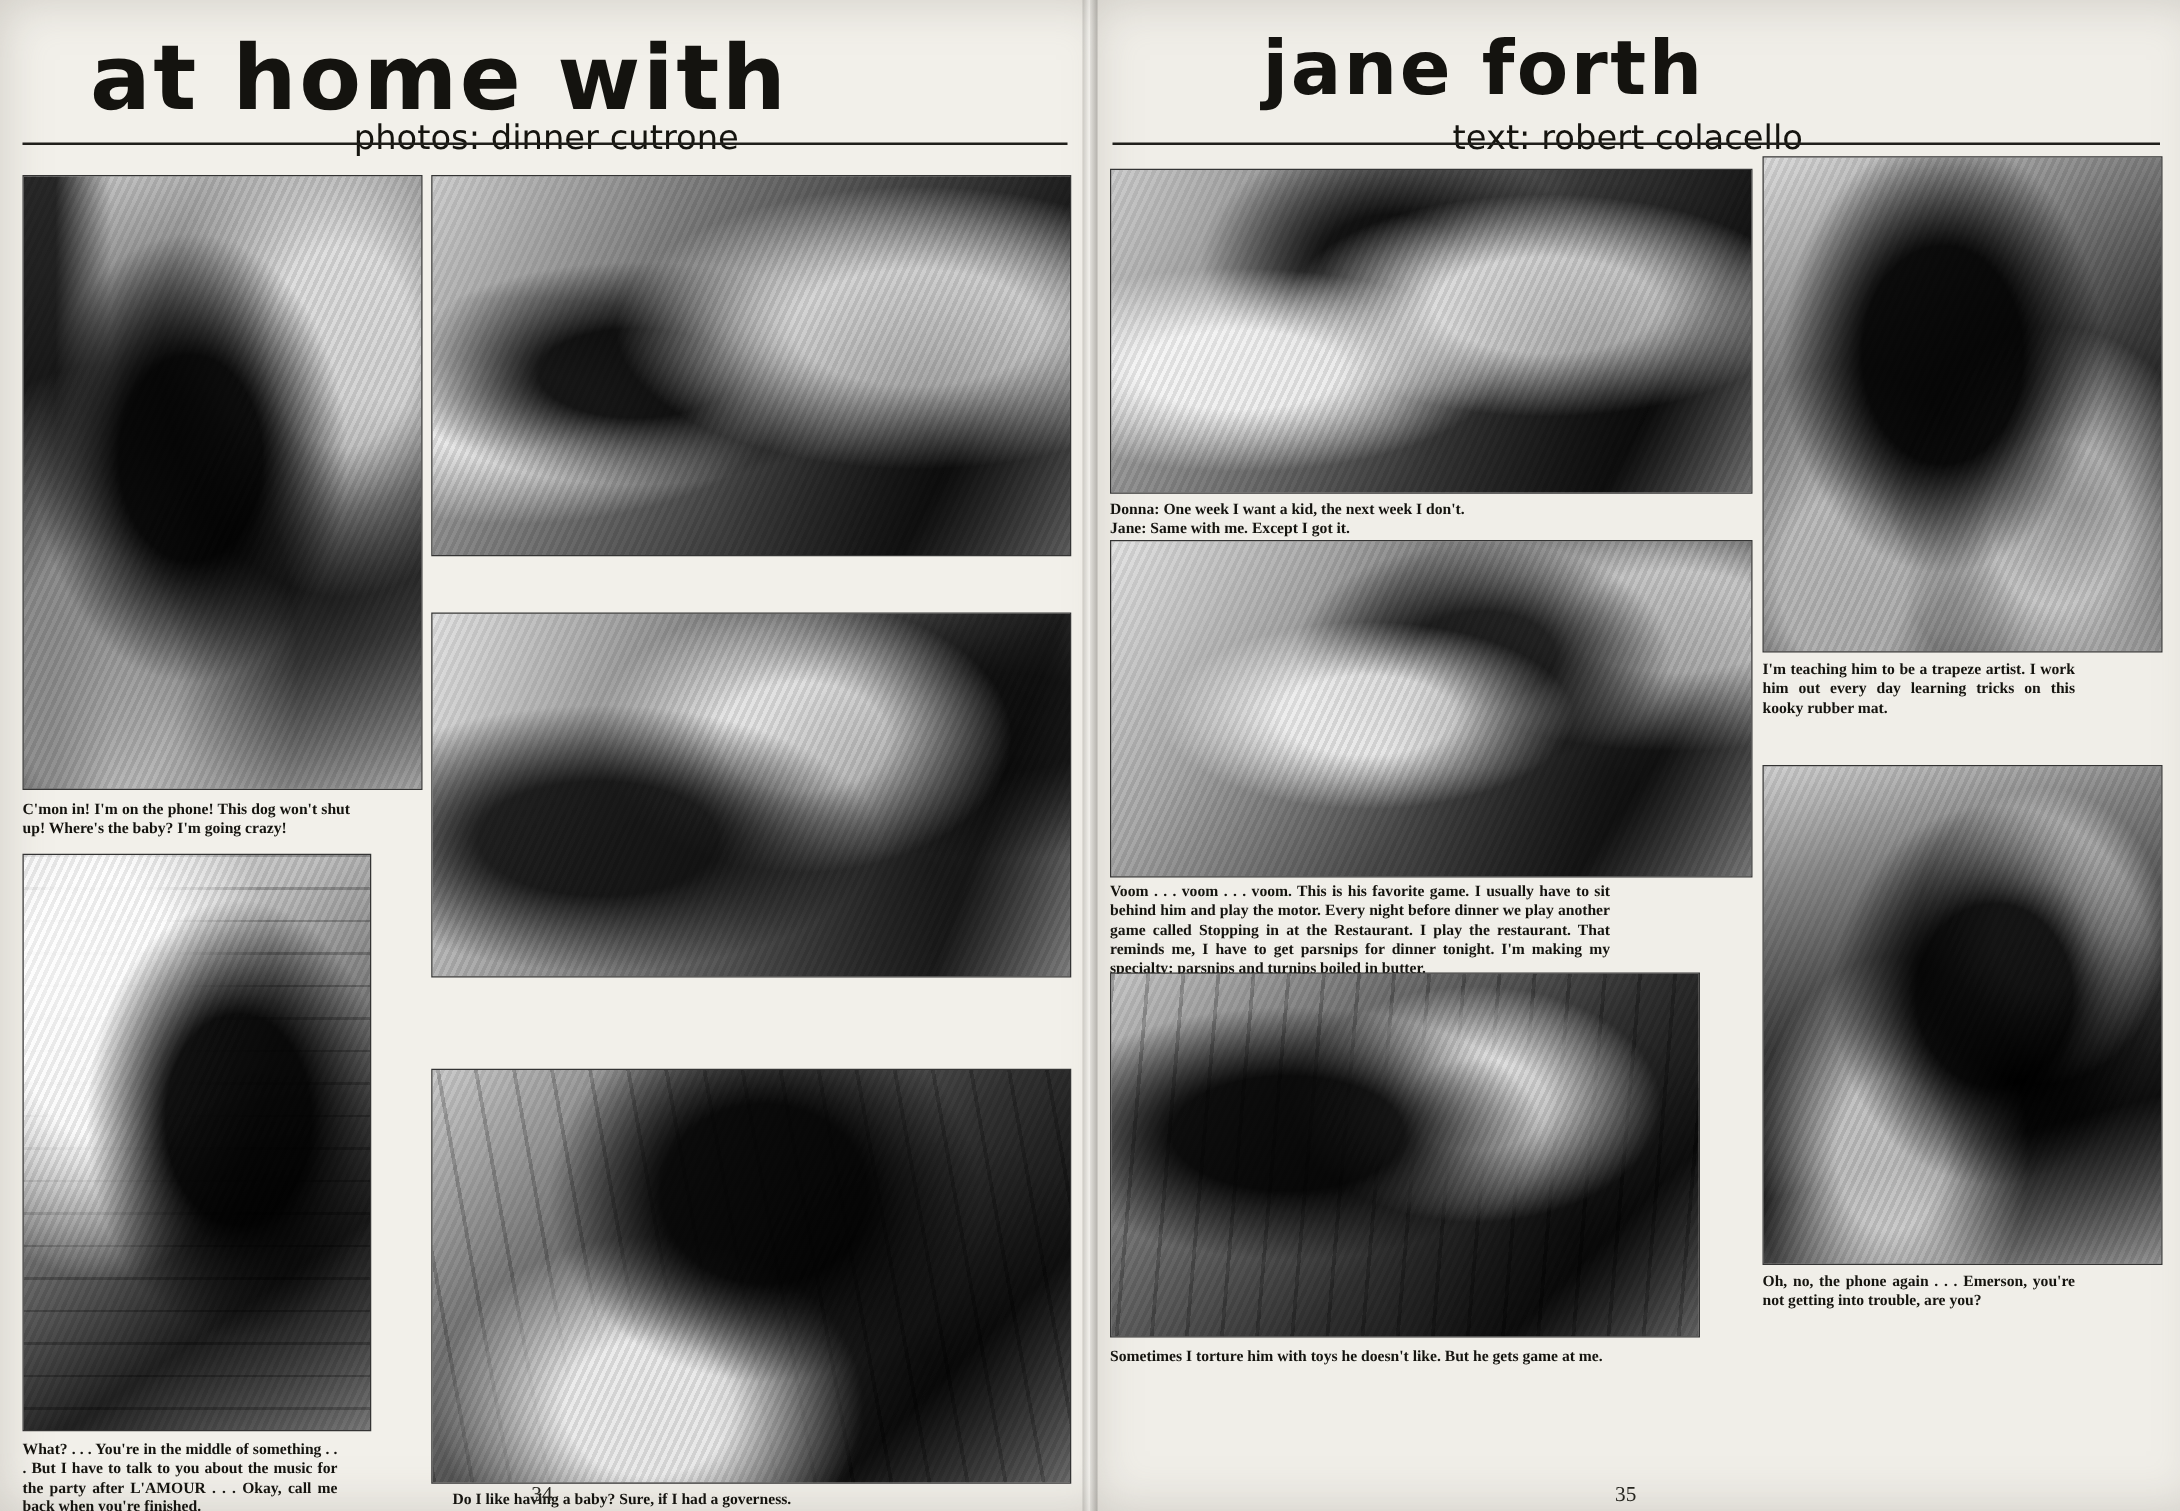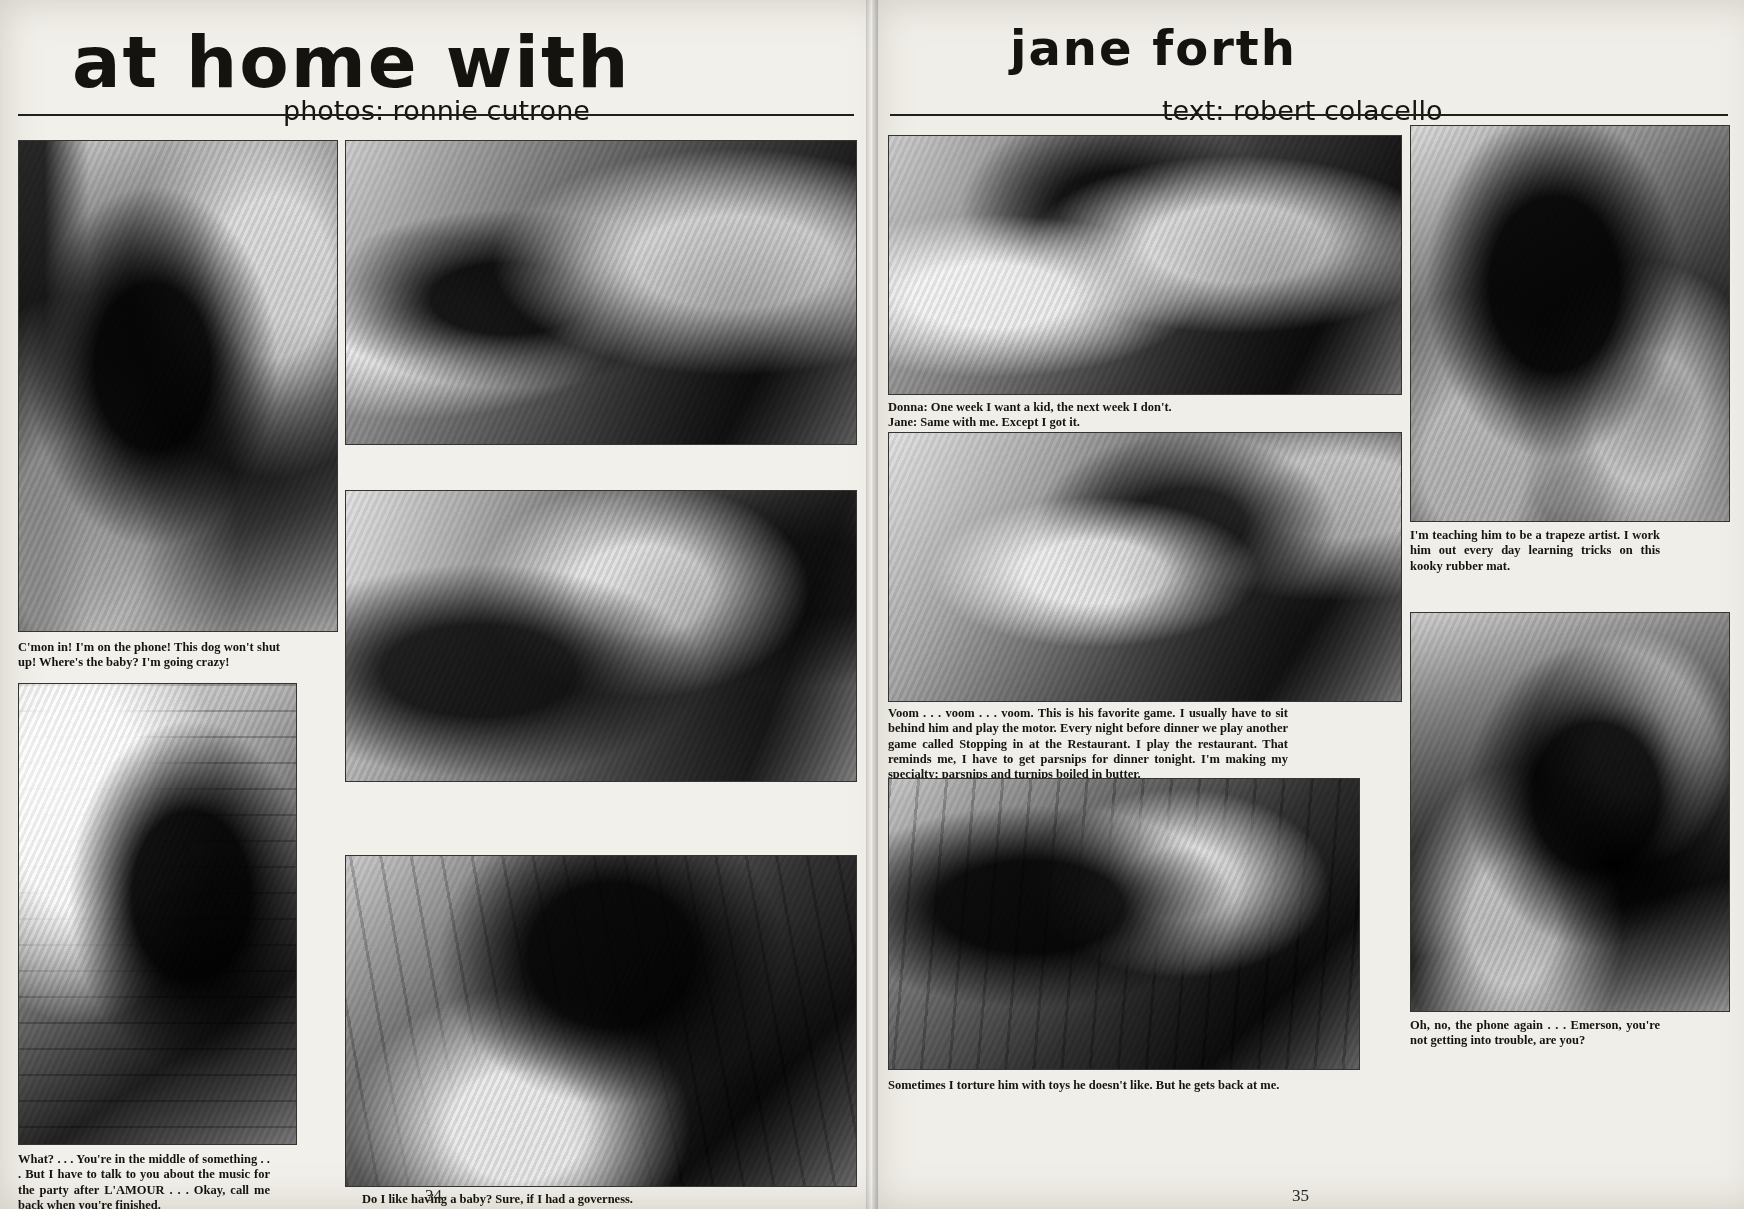--- a/index.html
+++ b/index.html
@@ -59,21 +59,21 @@
     letter-spacing: 2px;
     color: #14130f;
     white-space: nowrap;
   }
   .headline.left {
     left: 72px; top: 20px;
     font-size: 72px;
   }
   .headline.right {
     left: 1010px; top: 20px;
-    font-size: 48px;
+    font-size: 60px;
   }
   .credit {
     position: absolute;
     font-family: "DejaVu Sans", sans-serif;
     font-size: 27px;
     color: #15140f;
     white-space: nowrap;
   }
   .credit.left  { left: 283px; top: 95px; }
   .credit.right { left: 1162px; top: 95px; }
@@ -126,21 +126,21 @@
 <body>
 
 <div class="page">
 
   <div class="trim-top"></div>
   <div class="trim-left"></div>
 
   <div class="sheet left">
 
     <div class="headline left">at home with</div>
-    <div class="credit left">photos: ronnie cutrone</div>
+    <div class="credit left">photos: dinner cutrone</div>
     <div class="rule" style="left:18px; top:114px; width:836px;"></div>
 
     <div class="photo" style="left:18px; top:140px; width:318px; height:490px;
                 background:
                  linear-gradient(160deg,#cfcdc6 0%,#8f8d86 18%,#3d3c39 42%,#201f1d 60%,#4e4d49 78%,#a9a7a0 100%);">
       <div class="mid" style="background:
           radial-gradient(ellipse at 42% 46%, rgba(10,10,10,.92) 0 22%, rgba(10,10,10,0) 48%),
           radial-gradient(ellipse at 80% 28%, rgba(235,233,226,.85) 0 16%, rgba(235,233,226,0) 40%),
           radial-gradient(ellipse at 18% 82%, rgba(240,238,230,.55) 0 18%, rgba(0,0,0,0) 44%),
           linear-gradient(to right, rgba(20,20,18,.85) 0 8%, rgba(0,0,0,0) 22%);"></div>
@@ -227,21 +227,21 @@
     <div class="caption" style="left:16px; top:706px; width:400px;">Voom . . . voom . . . voom. This is his favorite game. I usually have to sit behind him and play the motor. Every night before dinner we play another game called Stopping in at the Restaurant. I play the restaurant. That reminds me, I have to get parsnips for dinner tonight. I'm making my specialty: parsnips and turnips boiled in butter.</div>
 
     <div class="photo" style="left:16px; top:778px; width:470px; height:290px;
                 background: linear-gradient(135deg,#c6c4bd 0%,#7b7973 28%,#383733 58%,#1a1917 80%,#706e68 100%);">
       <div class="mid" style="background:
           radial-gradient(ellipse at 30% 44%, rgba(10,10,10,.9) 0 20%, rgba(10,10,10,0) 44%),
           radial-gradient(ellipse at 62% 36%, rgba(246,244,237,.9) 0 14%, rgba(246,244,237,0) 36%),
           repeating-linear-gradient(95deg, rgba(0,0,0,.2) 0 3px, rgba(0,0,0,0) 3px 28px);"></div>
       <div class="grain"></div>
     </div>
-    <div class="caption" style="left:16px; top:1078px; width:430px;">Sometimes I torture him with toys he doesn't like. But he gets back at me.</div>
+    <div class="caption" style="left:16px; top:1078px; width:430px;">Sometimes I torture him with toys he doesn't like. But he gets game at me.</div>
 
     <div class="photo" style="left:538px; top:612px; width:318px; height:398px;
                 background: linear-gradient(165deg,#cdcbc4 0%,#8a8881 20%,#403f3a 48%,#1d1c1a 72%,#9a9891 100%);">
       <div class="mid" style="background:
           radial-gradient(ellipse at 58% 46%, rgba(8,8,8,.9) 0 24%, rgba(8,8,8,0) 50%),
           radial-gradient(ellipse at 70% 34%, rgba(246,244,238,.9) 0 12%, rgba(246,244,238,0) 32%),
           radial-gradient(ellipse at 32% 78%, rgba(240,238,231,.75) 0 14%, rgba(0,0,0,0) 36%);"></div>
       <div class="grain"></div>
     </div>
     <div class="caption" style="left:538px; top:1018px; width:250px;">Oh, no, the phone again . . . Emerson, you're not getting into trouble, are you?</div>

